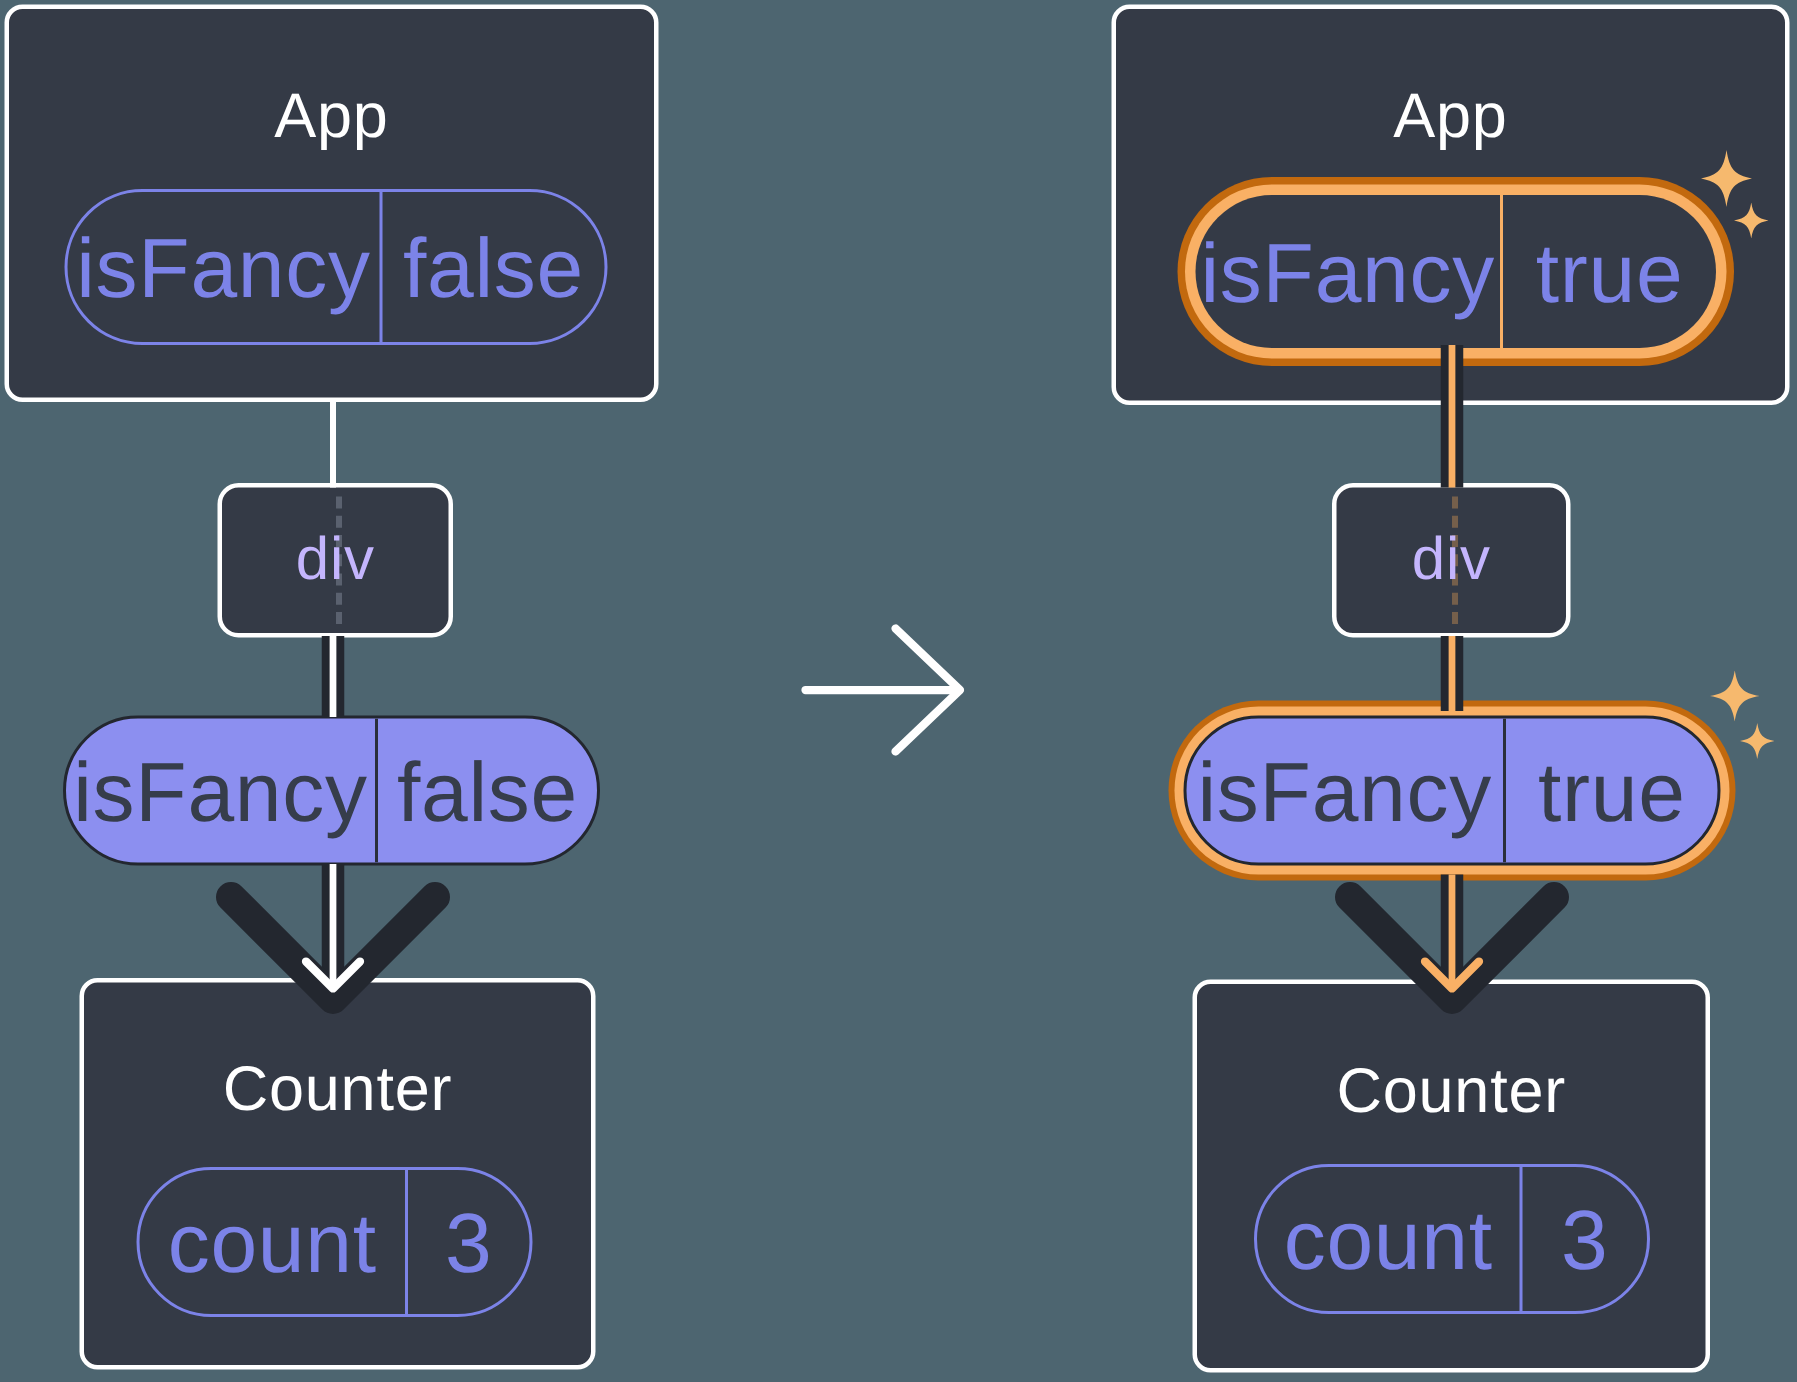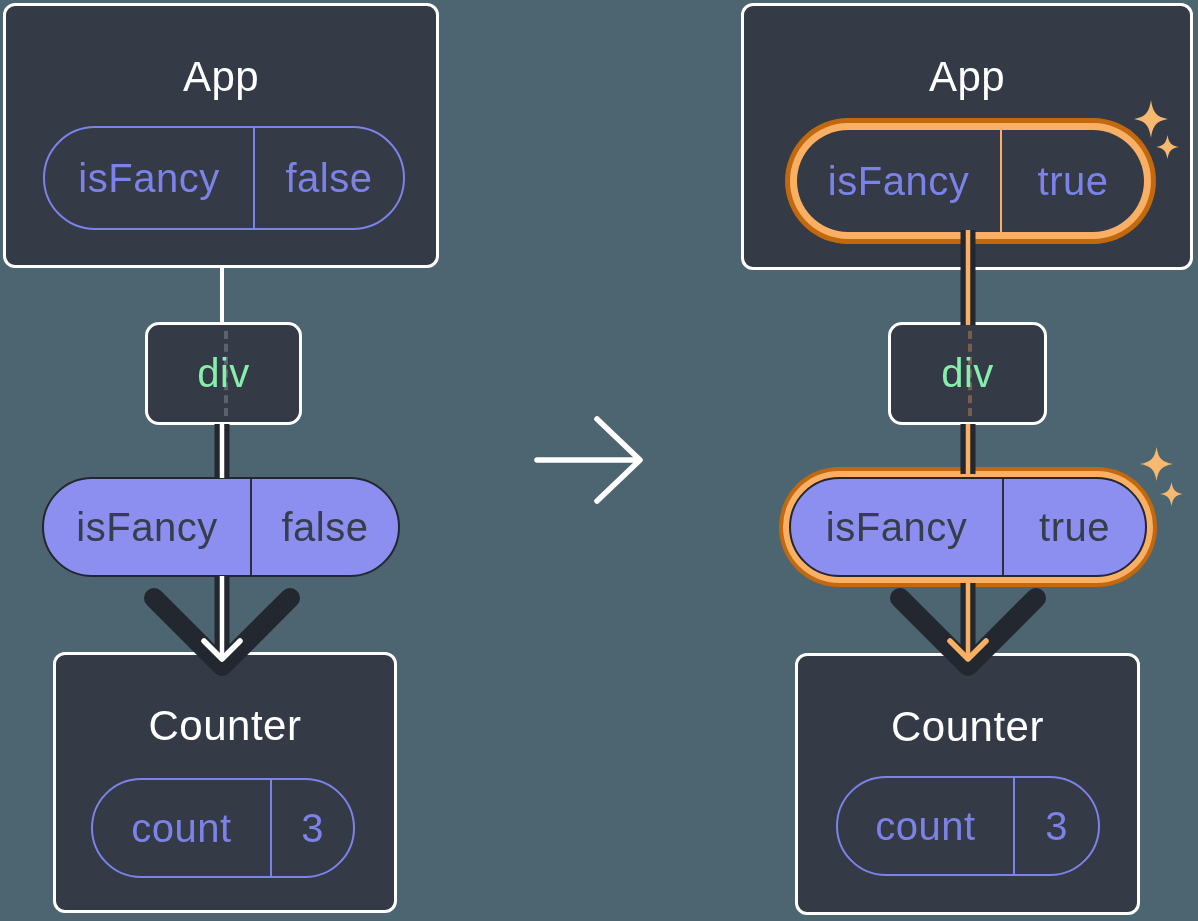--- a/index.html
+++ b/index.html
@@ -2,27 +2,27 @@
 <html><head>
 <meta charset="utf-8">
 <style>
   html,body{margin:0;padding:0;background:#4d6570;}
   .stage{position:relative;width:1198px;height:921px;background:#4d6570;overflow:hidden;
          font-family:"Liberation Sans","DejaVu Sans",sans-serif;}
   .box{position:absolute;background:#343a46;border:3px solid #ffffff;border-radius:12px;box-sizing:border-box;}
   .box-title{position:absolute;left:0;right:0;text-align:center;color:#ffffff;
              font-size:42px;font-weight:500;letter-spacing:.5px;line-height:50px;}
   .divbox{display:flex;align-items:center;justify-content:center;}
-  .divbox .div-label{position:relative;z-index:2;color:#86efac;font-size:40px;font-weight:500;letter-spacing:.5px;}
+  .divbox .div-label{position:relative;z-index:2;color:#c4b5fd;font-size:40px;font-weight:500;letter-spacing:.5px;}
   .hintline{position:absolute;top:6px;bottom:6px;left:50%;width:0;z-index:1;
             border-left:4px dashed rgba(190,200,220,.28);}
   .hintline.orange{border-left-color:rgba(240,165,85,.35);}
   .pill{position:absolute;display:flex;align-items:stretch;box-sizing:border-box;border-radius:70px;overflow:hidden;}
   .pill .cell{display:flex;align-items:center;justify-content:center;
-              font-size:40px;letter-spacing:.5px;}
+              font-size:56px;letter-spacing:.5px;}
   .pill .pill-divider{width:2px;flex:0 0 2px;}
   .pill .cell.val{flex:1;}
   .pill-outline{background:transparent;border:2.5px solid #7c83e8;}
   .pill-outline .cell{color:#7c83e8;}
   .pill-outline .pill-divider{background:#7c83e8;}
   .pill-filled{background:#8c8ff0;border:2.5px solid #23272f;}
   .pill-filled .cell{color:#363d4b;}
   .pill-filled .pill-divider{background:#2a2f3a;}
   .ring{box-shadow:0 0 0 7px #f9b065,0 0 0 12px #c2690e;}
   .ring-thin{box-shadow:0 0 0 6px #f9b065,0 0 0 10px #c2690e;}

